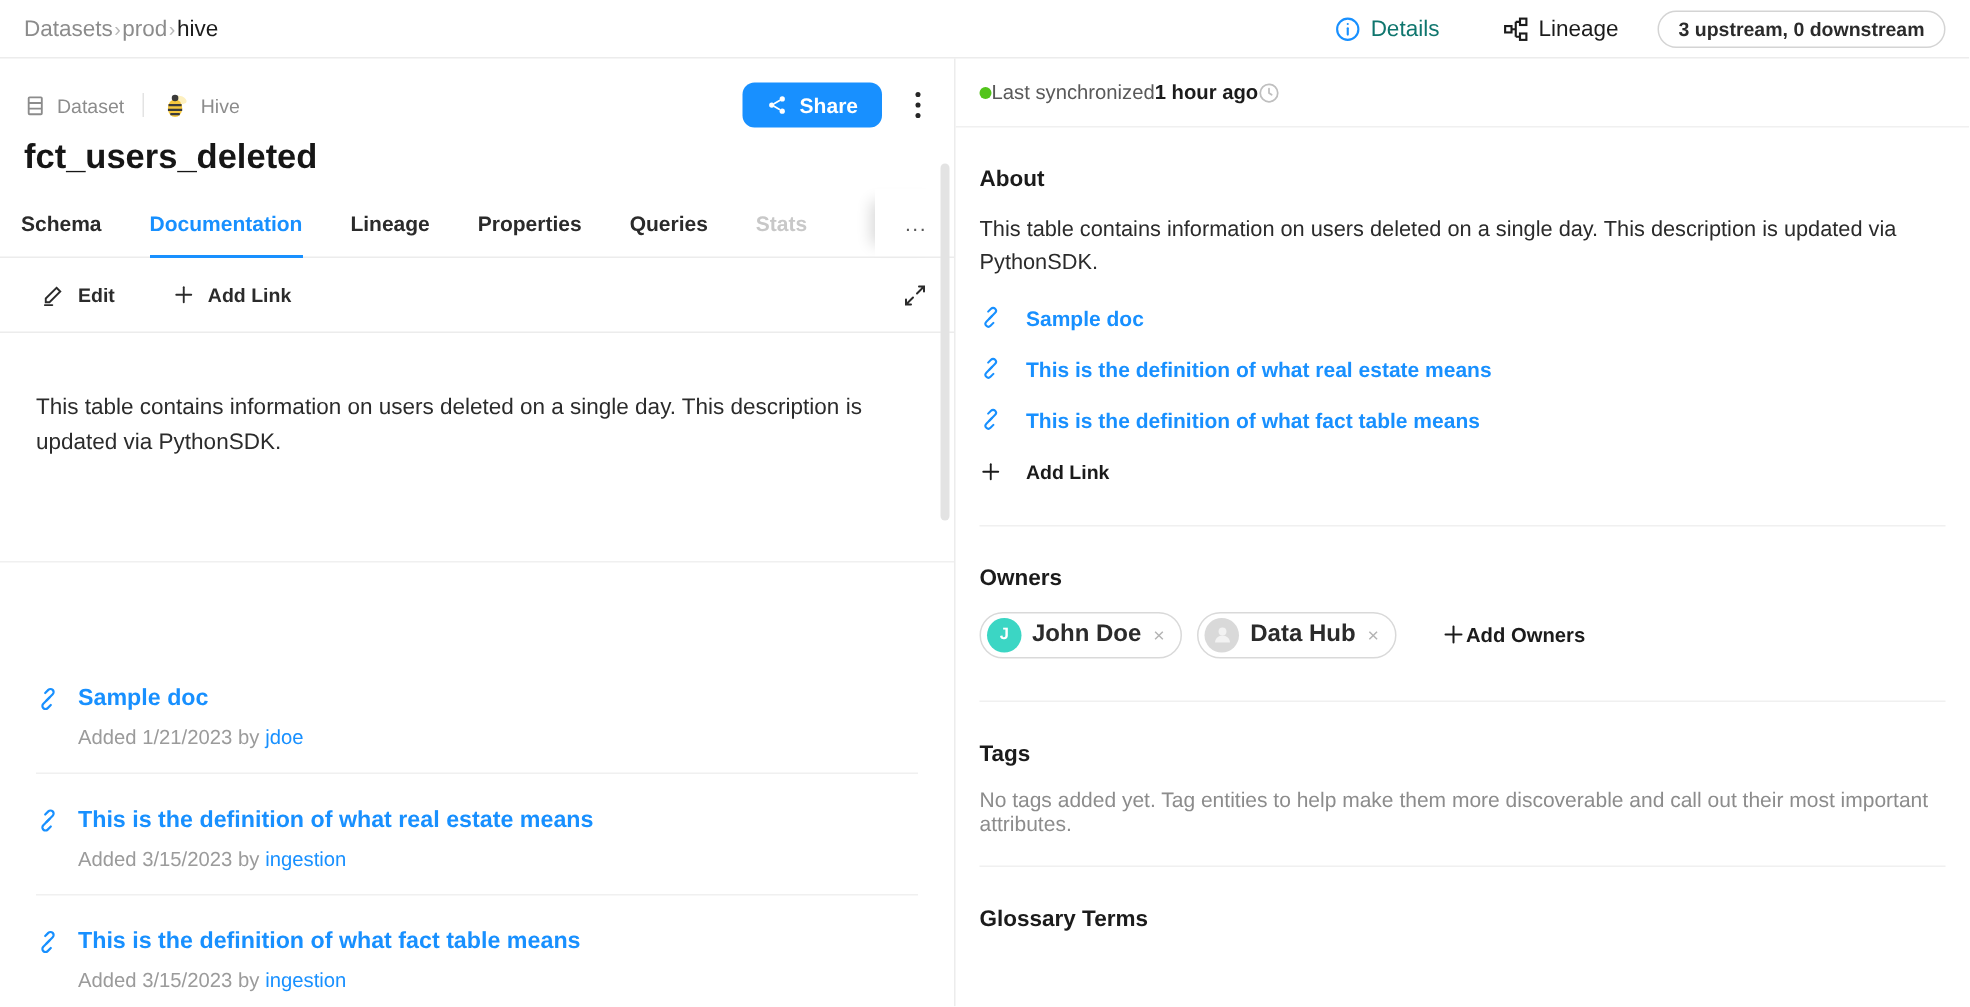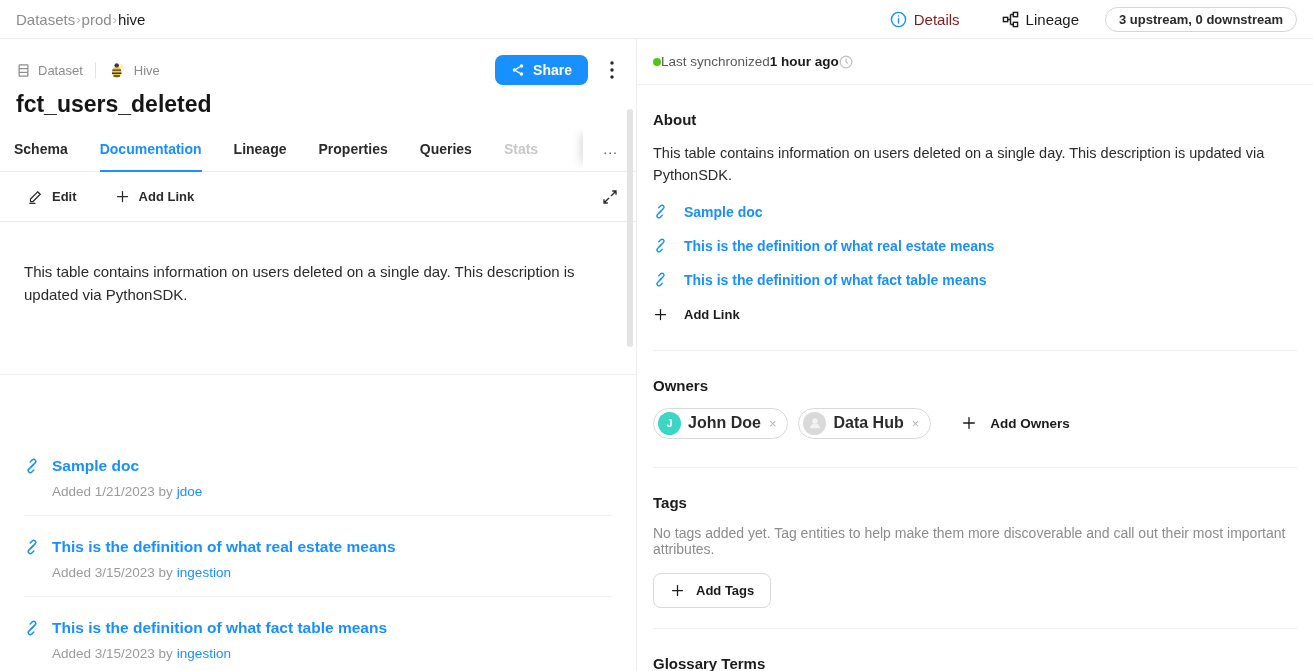--- a/index.html
+++ b/index.html
@@ -12,21 +12,21 @@
 
   
   .topbar { height:39px; display:flex; align-items:center; padding:0 16px;
             border-bottom:1px solid #ececec; }
   .breadcrumb { display:flex; align-items:center; gap:1px; font-size:15px; }
   .crumb { color:#8c8c8c; cursor:pointer; }
   .crumb-sep { color:#b8b8b8; font-size:13px; }
   .crumb.current { color:#1b1b1b; font-weight:500; }
   .top-actions { margin-left:auto; display:flex; align-items:center; }
   .top-btn { display:flex; align-items:center; gap:7px; font-size:15px; font-weight:500; cursor:pointer; }
-  .details-btn { color:#7f1d1d; margin-right:42px; }
+  .details-btn { color:#0f766e; margin-right:42px; }
   .lineage-btn { color:#1b1b1b; margin-right:26px; }
   .lineage-pill { border:1px solid #d4d4d4; border-radius:15px; padding:4px 13px;
                   font-size:13px; font-weight:600; color:#2b2b2b; cursor:pointer; white-space:nowrap; }
 
   
   .main { display:flex; height:632px; }
   .left-panel { width:637px; flex:0 0 637px; border-right:1px solid #ececec;
                 position:relative; overflow:hidden; }
   .right-panel { flex:1; overflow:hidden; }
 
@@ -97,21 +97,21 @@
   .owners-row { margin-top:14px; display:flex; align-items:center; }
   .owner-chip { display:flex; align-items:center; gap:7px; border:1px solid #d9d9d9;
                 border-radius:16px; padding:3px 10px 3px 4px; height:31px; margin-right:10px;
                 cursor:pointer; background:#fff; }
   .owner-avatar { width:23px; height:23px; border-radius:50%; display:flex; align-items:center;
                   justify-content:center; font-size:11px; font-weight:700; color:#fff; }
   .owner-avatar.teal { background:#3bd6c4; }
   .owner-avatar.gray { background:#d9d9d9; }
   .owner-name { font-size:16px; font-weight:600; color:#2b2b2b; }
   .chip-close { color:#b4b4b4; font-size:13px; cursor:pointer; padding:0 1px; }
-  .add-owners { margin-left:20px; display:flex; align-items:center; gap:13px;
+  .add-owners { margin-left:20px; display:flex; align-items:center; 
                 font-size:13.5px; font-weight:700; color:#1b1b1b; cursor:pointer; }
   .empty-text { margin-top:14px; font-size:14px; color:#8c8c8c; }
   .add-tags-btn { margin-top:16px; display:inline-flex; align-items:center; gap:11px;
                   border:1px solid #d9d9d9; border-radius:8px; background:#fff;
                   padding:9px 16px; font-size:13px; font-weight:700; color:#1b1b1b;
                   font-family:inherit; cursor:pointer; }
   .glossary-divider { margin-top:20px; }
 </style>
 </head>
 <body>
@@ -378,29 +378,20 @@
             </span>
             <span>Add Owners</span>
           </div>
         </div>
 
         <hr class="side-divider">
 
         
         <div class="section-heading mt26">Tags</div>
         <div class="empty-text">No tags added yet. Tag entities to help make them more discoverable and call out their most important attributes.</div>
-        <button class="add-tags-btn">
-          <span>
-            <svg width="15" height="15" viewBox="0 0 24 24" fill="none" stroke="#1b1b1b" stroke-width="2" stroke-linecap="round">
-              <line x1="12" y1="4" x2="12" y2="20"></line>
-                <line x1="4" y1="12" x2="20" y2="12"></line>
-            </svg>
-          </span>
-          <span>Add Tags</span>
-        </button>
 
         <hr class="side-divider glossary-divider">
 
         
         <div class="section-heading mt26">Glossary Terms</div>
         
       </div>
     </div>
   </div>
 </div>

